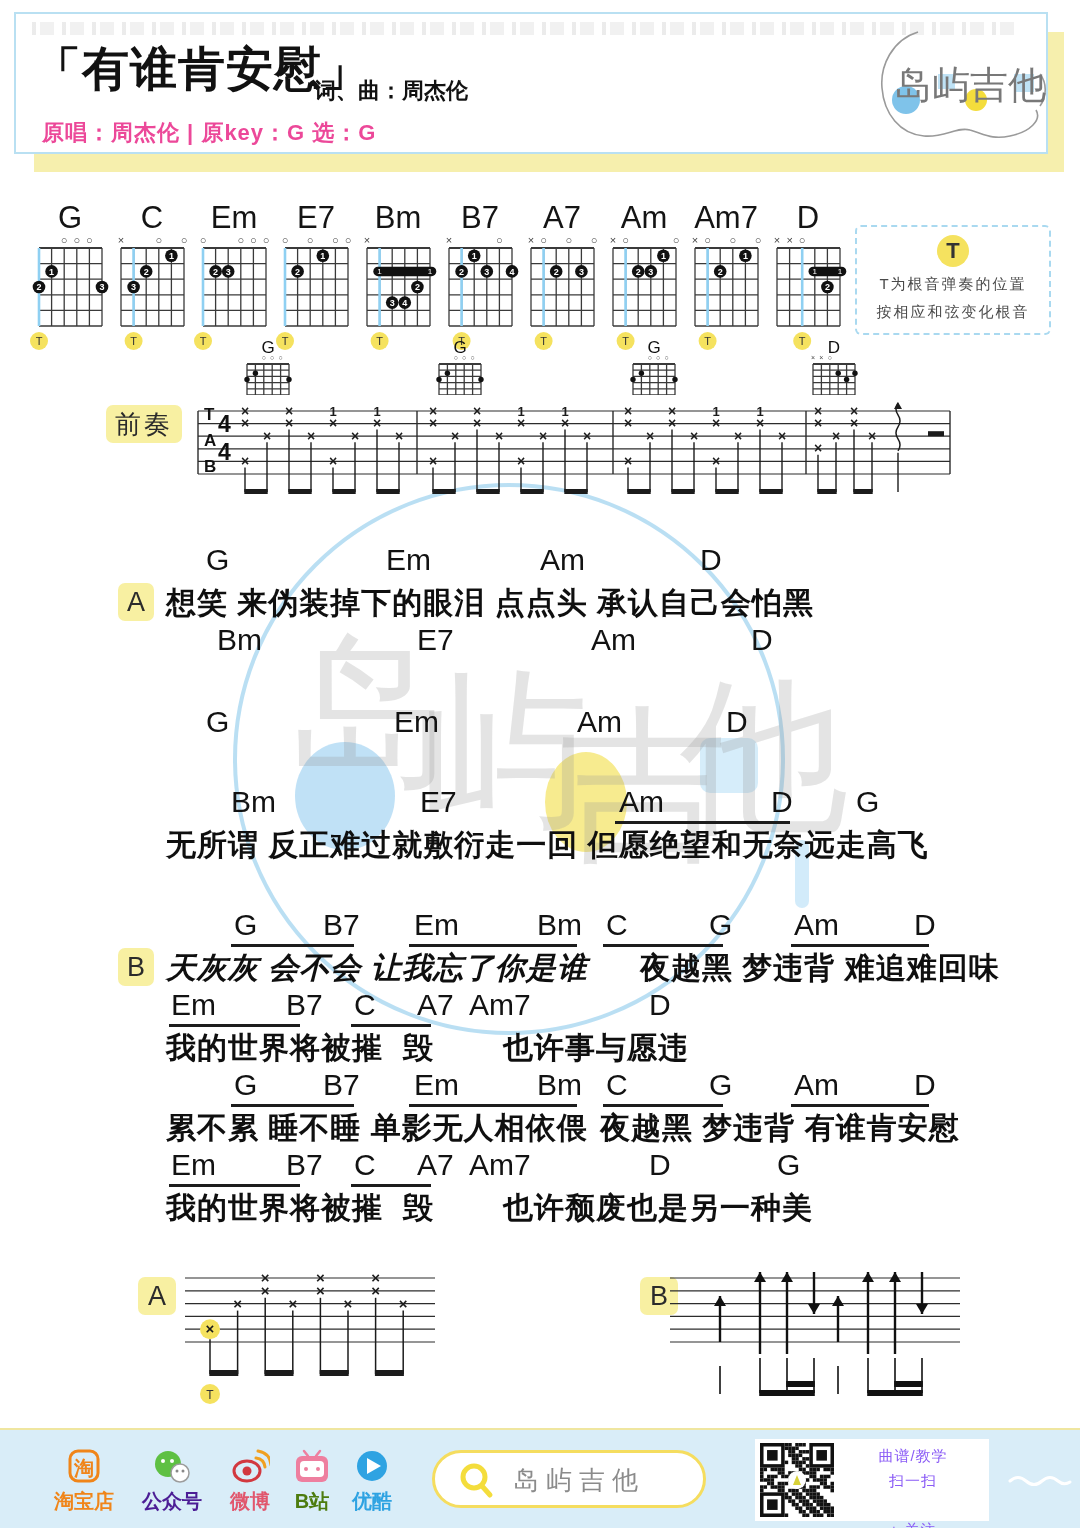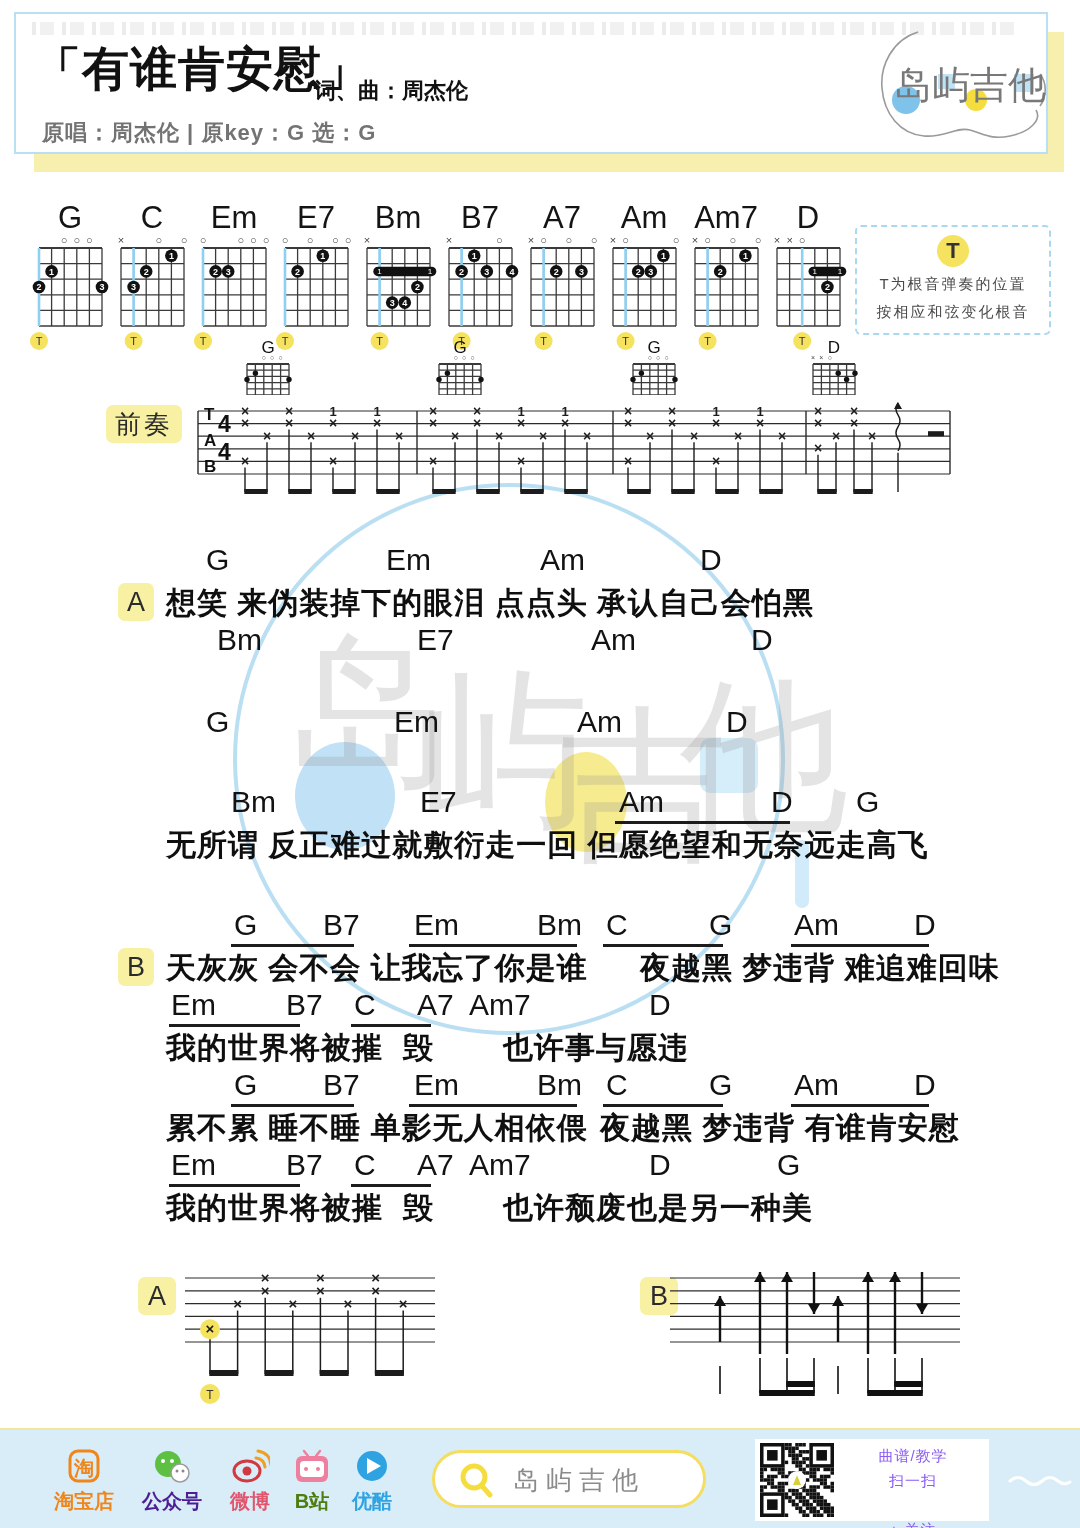--- a/index.html
+++ b/index.html
@@ -7,21 +7,21 @@
         font-family:"Liberation Sans","DejaVu Sans",sans-serif;}
   .abs{position:absolute;}
   
   #yellow-slab{position:absolute;left:34px;top:32px;width:1030px;height:140px;background:#f6efad;z-index:1;}
   #header-box{position:absolute;left:14px;top:12px;width:1030px;height:138px;background:#ffffff;
               border:2px solid #b9e0f2;z-index:2;}
   #tape{position:absolute;left:16px;top:8px;width:990px;height:13px;opacity:.5;
         background:repeating-linear-gradient(90deg,#d8d8d8 0 4px,transparent 4px 8px,#e3e3e3 8px 22px,transparent 22px 30px);}
   #page-title{position:absolute;left:18px;top:24px;font-size:47px;font-weight:700;color:#111;letter-spacing:1px;}
   #credit{position:absolute;left:298px;top:62px;font-size:22px;font-weight:700;color:#111;}
-  #meta{position:absolute;left:26px;top:104px;font-size:22px;font-weight:700;color:#737373;letter-spacing:1px;}
+  #meta{position:absolute;left:26px;top:104px;font-size:22px;font-weight:700;color:#ec4899;letter-spacing:1px;}
   
   .chord-name{position:absolute;width:84px;text-align:center;font-size:31px;color:#141414;}
   .row-chord{position:absolute;font-size:30px;color:#121212;}
   .row-lyr{position:absolute;font-size:30px;font-weight:600;color:#0f0f0f;letter-spacing:1px;white-space:pre;text-align:right;}
   .badge{position:absolute;background:#f8f0a2;color:#2b2b2b;border-radius:7px;text-align:center;
          font-weight:500;}
   
   #legend{position:absolute;left:855px;top:225px;width:192px;height:106px;border:2px dashed #a9d9f0;
           border-radius:6px;background:#fff;z-index:2;}
   .t-circle{position:absolute;background:#f5e25f;border-radius:50%;color:#333;text-align:center;}
@@ -590,21 +590,21 @@
         <span class="row-chord" style="left: 414px; top: 0px;">Em</span>
         <span class="row-chord" style="left: 537px; top: 0px;">Bm</span>
         <span class="row-chord" style="left: 606px; top: 0px;">C</span>
         <span class="row-chord" style="left: 709px; top: 0px;">G</span>
         <span class="row-chord" style="left: 794px; top: 0px;">Am</span>
         <span class="row-chord" style="left: 914px; top: 0px;">D</span>
         <div style="position: absolute; left: 231px; top: 36px; width: 123px; height: 0px; border-bottom: 3px solid rgb(28, 28, 28);"></div>
         <div style="position: absolute; left: 409px; top: 36px; width: 168px; height: 0px; border-bottom: 3px solid rgb(28, 28, 28);"></div>
         <div style="position: absolute; left: 603px; top: 36px; width: 120px; height: 0px; border-bottom: 3px solid rgb(28, 28, 28);"></div>
         <div style="position: absolute; left: 791px; top: 36px; width: 138px; height: 0px; border-bottom: 3px solid rgb(28, 28, 28);"></div>
-        <span class="row-lyr" style="left: 166px; top: 40px;">天灰灰 会不会 让我忘了你是谁</span>
+        <span class="row-lyr" style="left: 166px; top: 40px; font-style: italic;">天灰灰 会不会 让我忘了你是谁</span>
         <span class="row-lyr" style="left: 640px; top: 40px;">夜越黑 梦违背 难追难回味</span>
         <div class="badge" style="left: 118px; top: 40px; width: 36px; height: 38px; font-size: 27px; line-height: 38px;">B</div>
       </div>
       <div style="position: absolute; left: 0px; top: 988px; width: 1080px; height: 80px;">
         <span class="row-chord" style="left: 171px; top: 0px;">Em</span>
         <span class="row-chord" style="left: 286px; top: 0px;">B7</span>
         <span class="row-chord" style="left: 354px; top: 0px;">C</span>
         <span class="row-chord" style="left: 417px; top: 0px;">A7</span>
         <span class="row-chord" style="left: 469px; top: 0px;">Am7</span>
         <span class="row-chord" style="left: 649px; top: 0px;">D</span>

